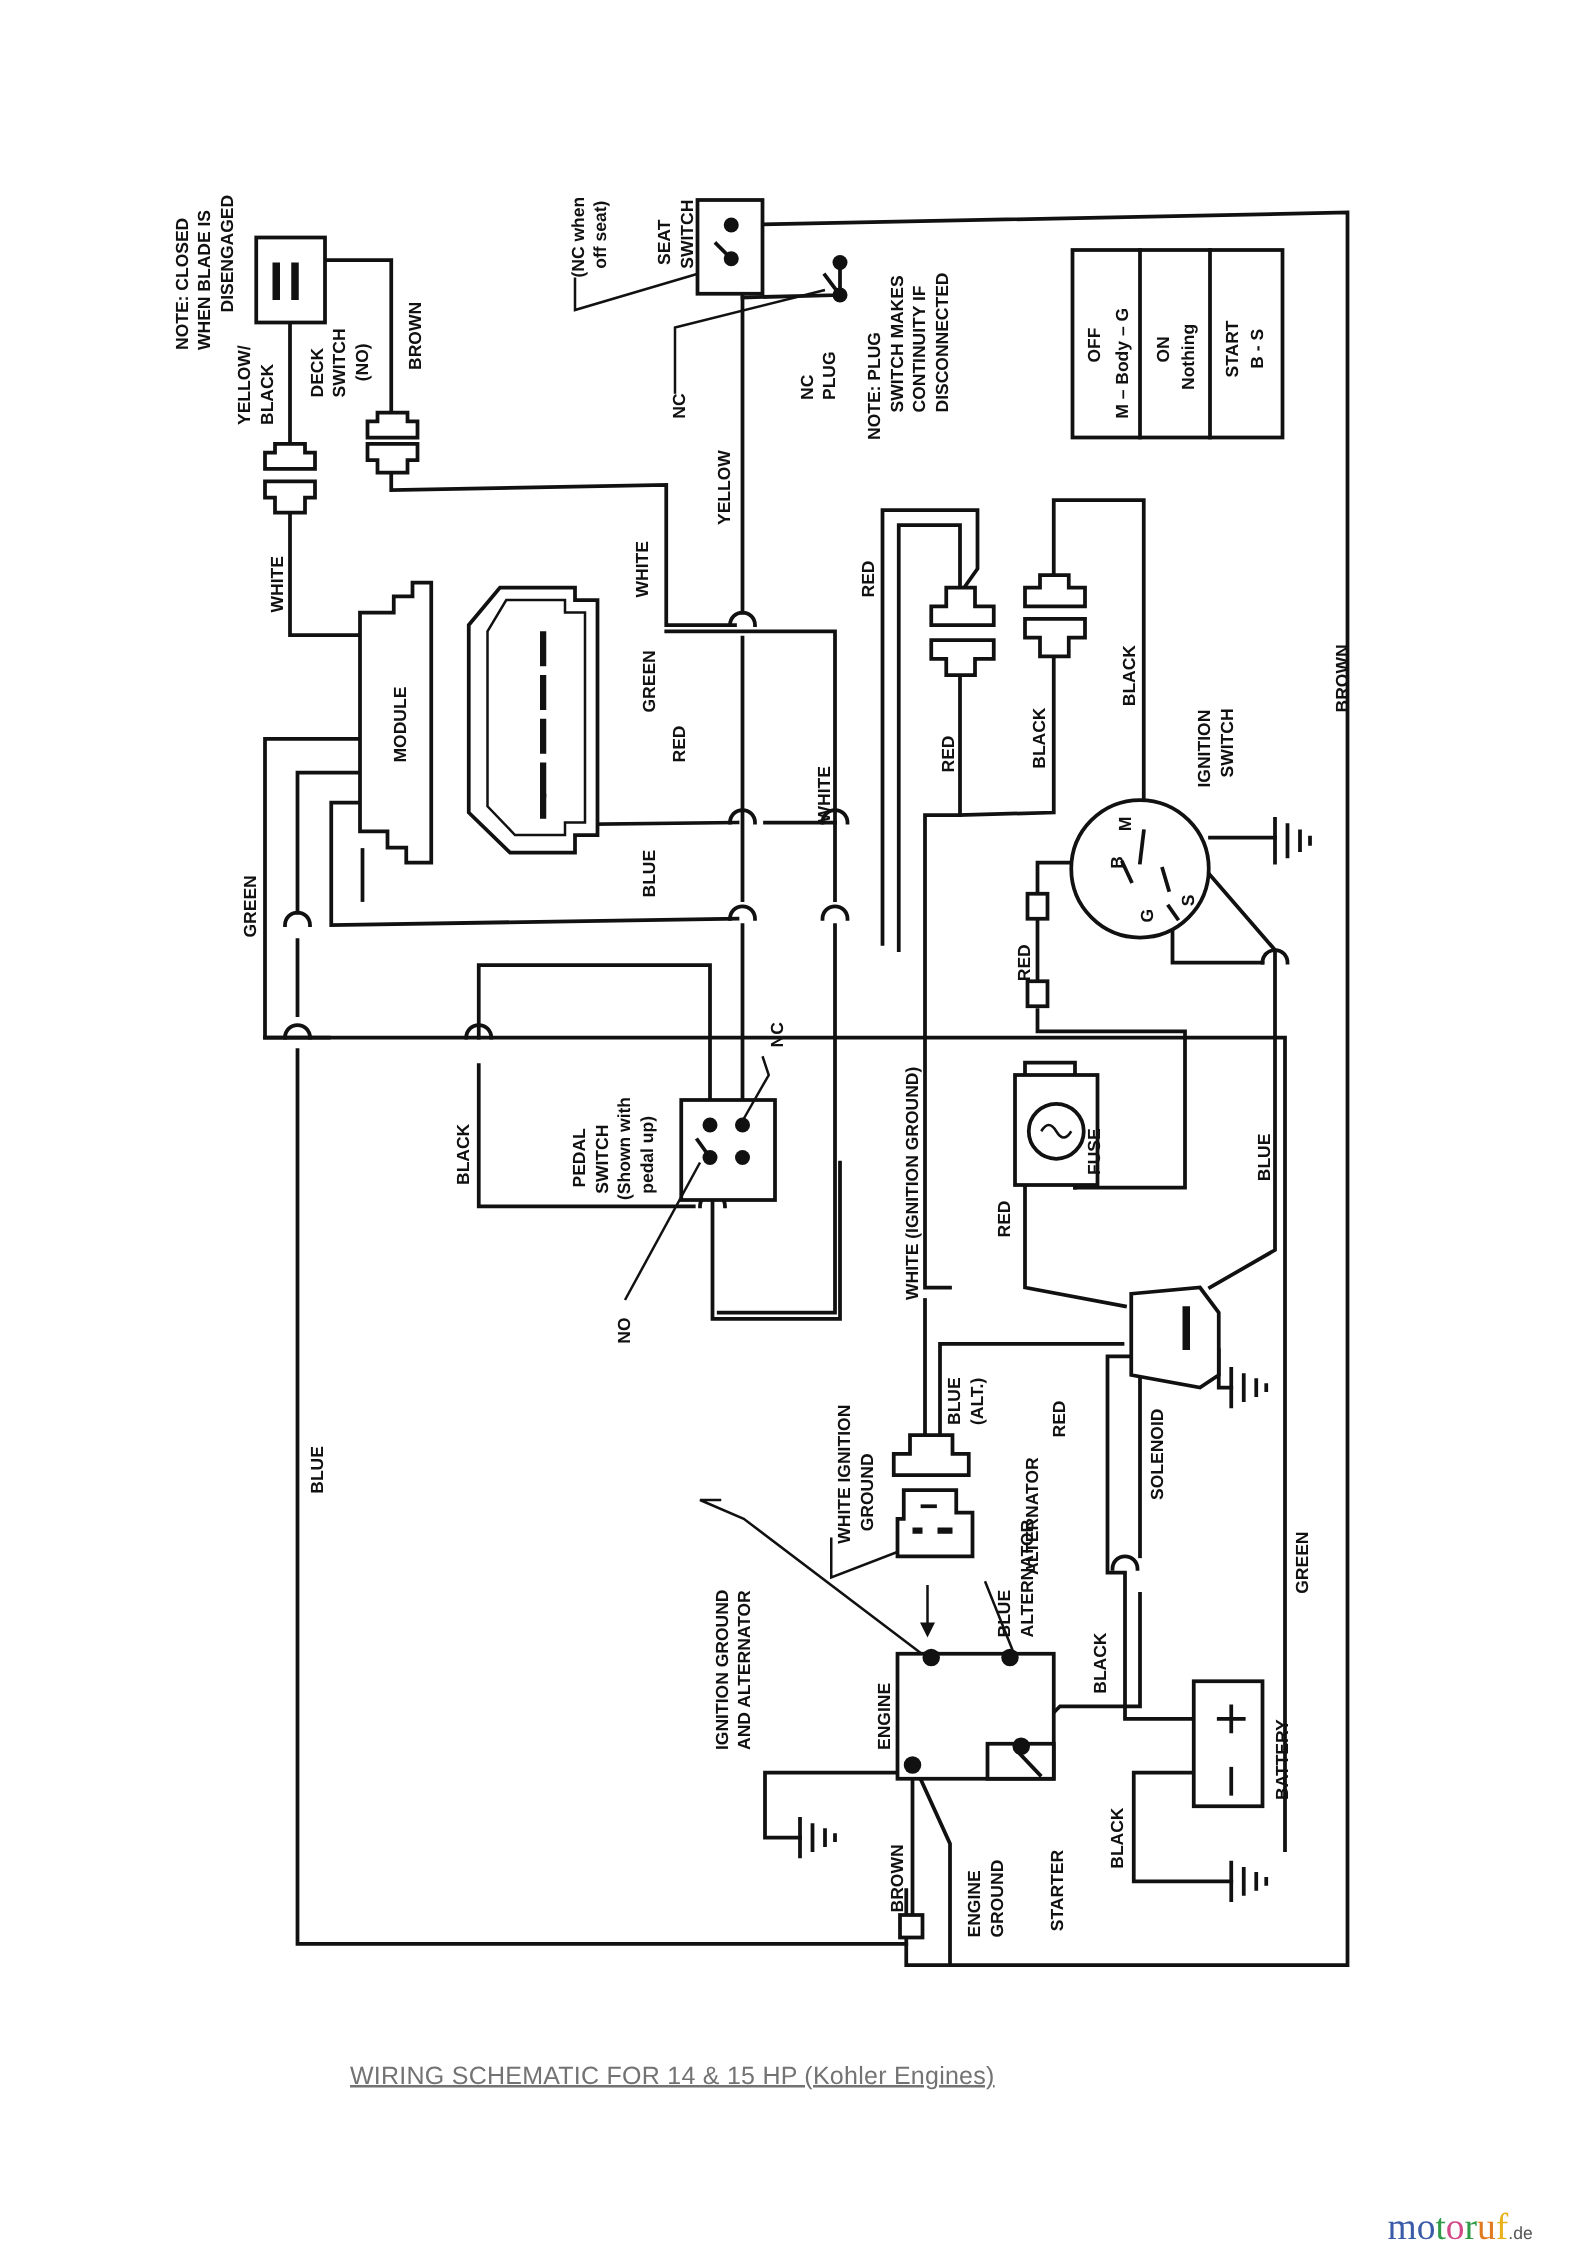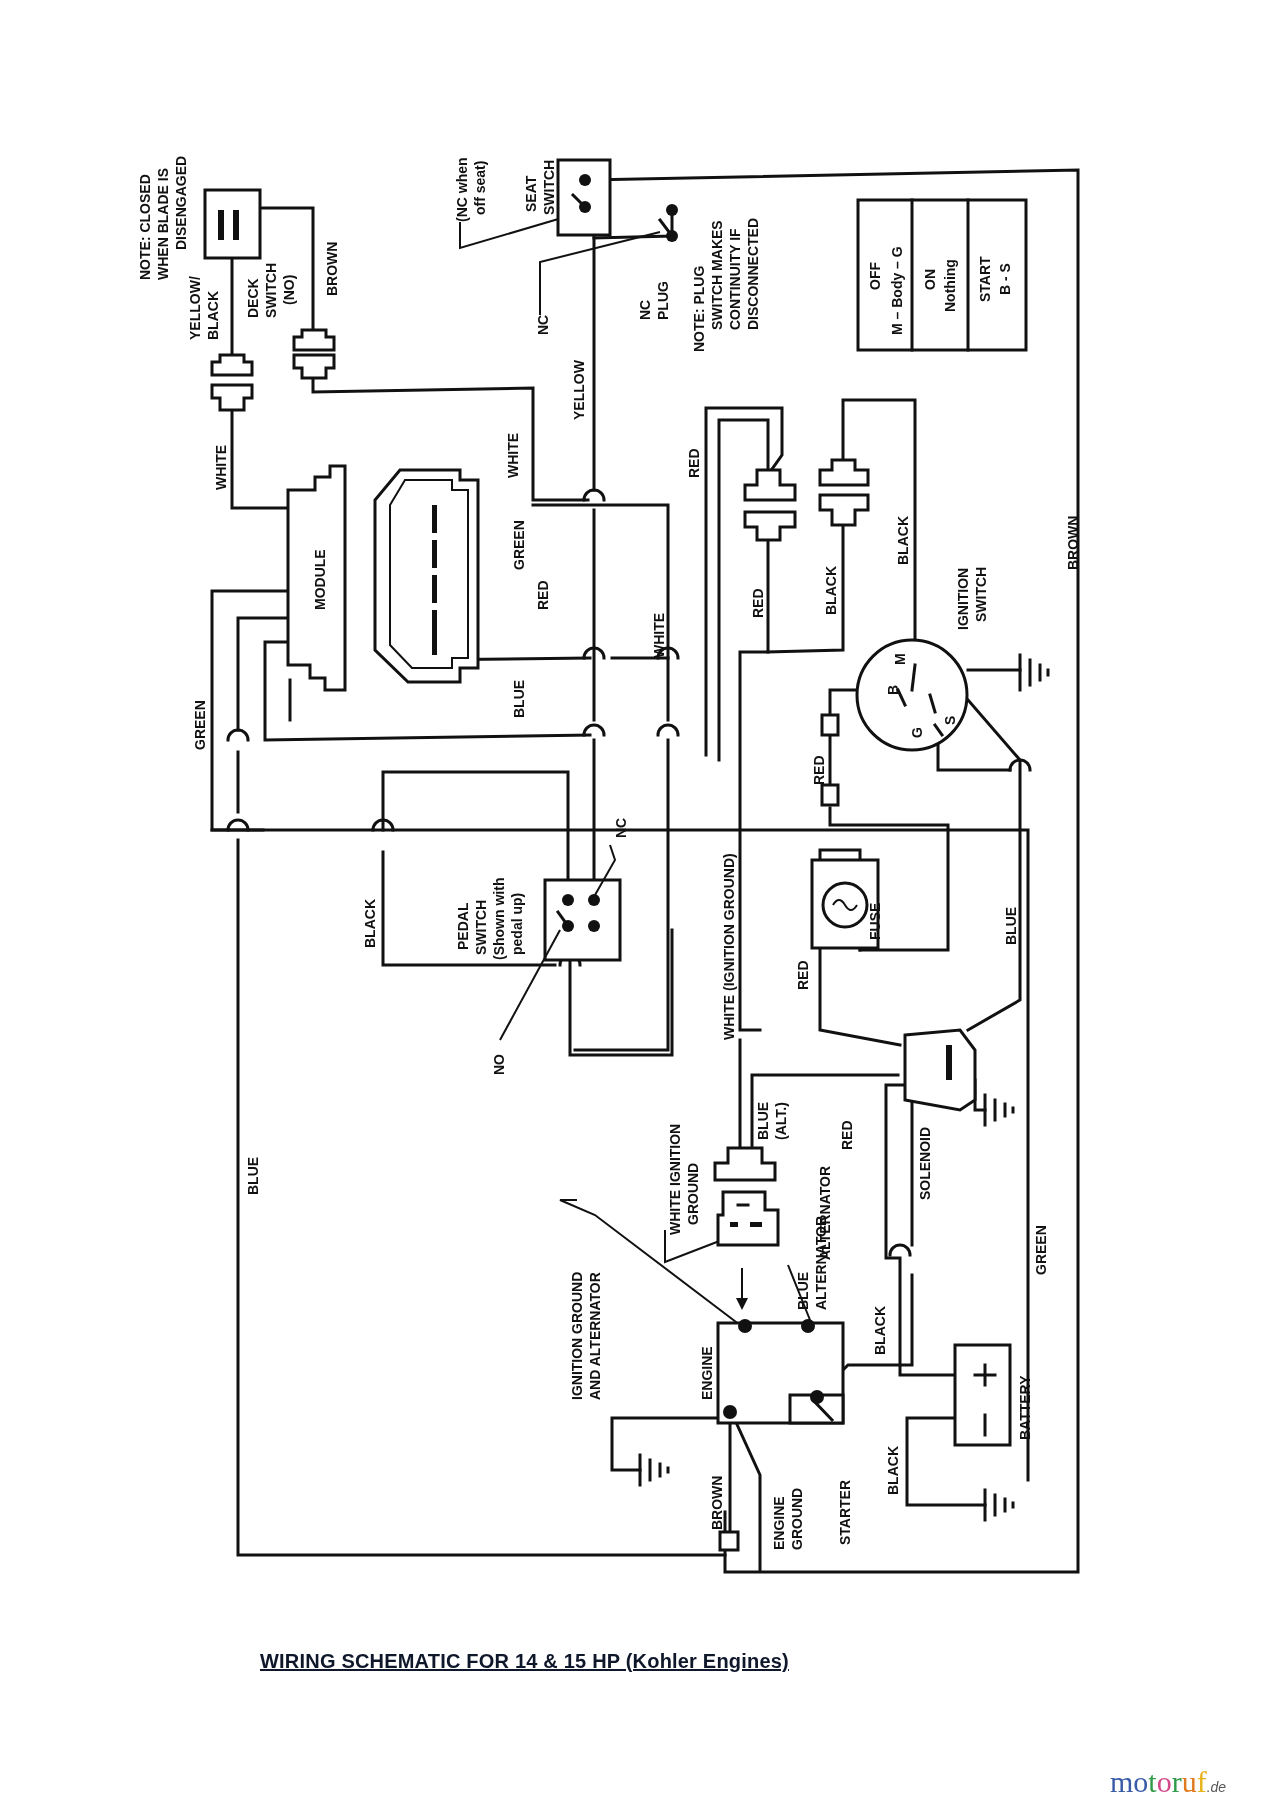--- a/index.html
+++ b/index.html
@@ -4,26 +4,26 @@
 <style>
   html, body { margin:0; padding:0; background:#ffffff; }
   body { width:1275px; height:1800px; position:relative; overflow:hidden;
          font-family:"Liberation Sans", sans-serif; color:#111; }
   svg#schematic { position:absolute; left:0; top:0; width:1275px; height:1800px; }
   .w { fill:none; stroke:#111; stroke-width:3; stroke-linejoin:miter; stroke-linecap:square; }
   .wt { fill:none; stroke:#111; stroke-width:2; }
   .box { fill:#fff; stroke:#111; stroke-width:3; }
   .dot { fill:#111; }
   .lbl-sm { font-family:"Liberation Sans", sans-serif; font-weight:bold; font-size:14px; fill:#111; }
-  .title { position:absolute; left:260px; top:1650px; font-family:"Liberation Sans", sans-serif;
-           font-weight:bold; font-size:20px; text-decoration:underline; color:#0f172a; letter-spacing:0.2px; }
+  .title { position:absolute; left:280px; top:1650px; font-family:"Liberation Sans", sans-serif;
+           font-weight:normal; font-size:20px; text-decoration:underline; color:#737373; letter-spacing:0.2px; }
   .brand { position:absolute; left:1110px; top:1765px; font-family:"Liberation Serif", serif;
            font-size:30px; letter-spacing:0px; }
   .brand span { display:inline-block; }
-  .brand .tld { font-size:14px; color:#555; font-family:"Liberation Sans", sans-serif;font-style:italic; }
+  .brand .tld { font-size:14px; color:#555; font-family:"Liberation Sans", sans-serif; }
 </style>
 </head>
 <body>
 
 <svg id="schematic" viewBox="0 0 1275 1800">
 
   <g>
 
     <path class="w" d="M 588 180 L 1078 170 L 1078 1572 L 725 1572 L 725 1512"></path>
 

